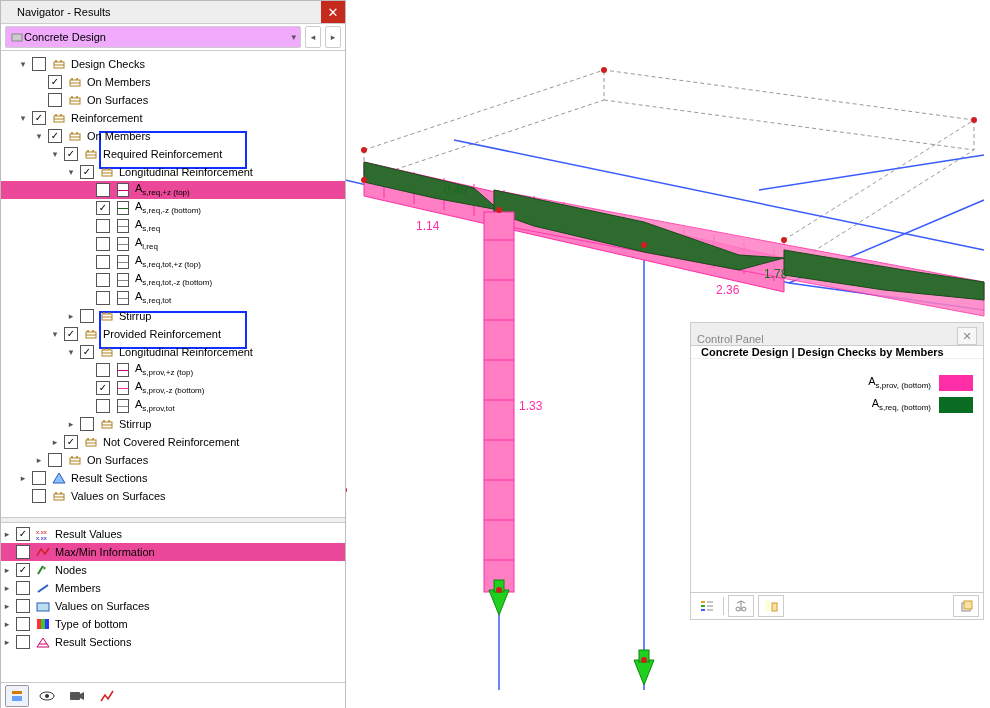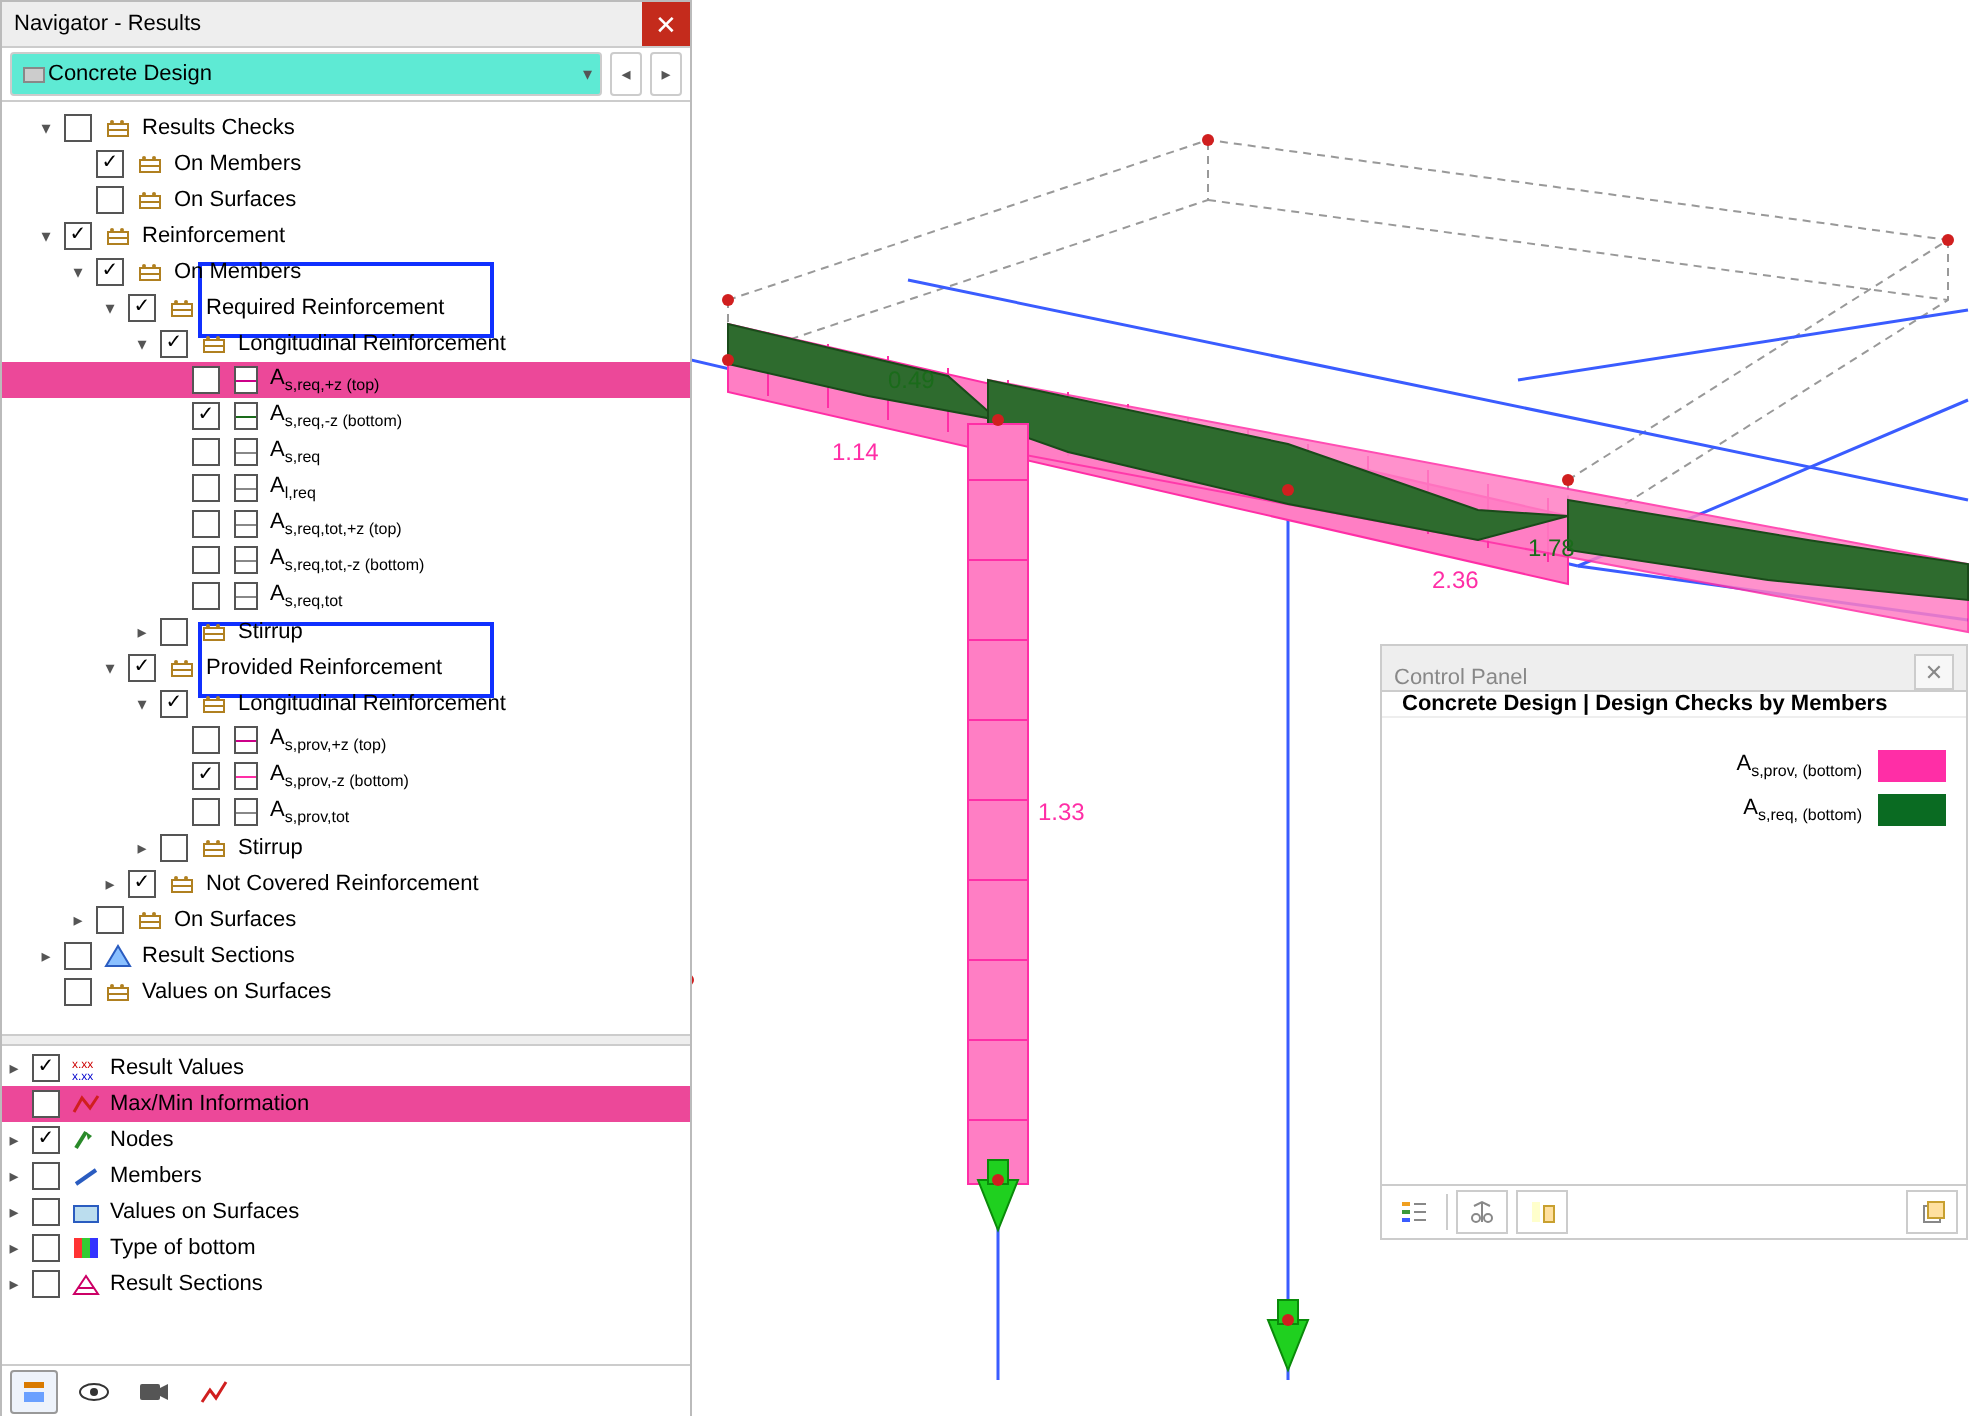--- a/index.html
+++ b/index.html
@@ -1,22 +1,22 @@
 <!DOCTYPE html>
 <html><head>
 <meta charset="utf-8">
 <style>
 html,body{margin:0;padding:0;font-family:"Segoe UI",Tahoma,sans-serif;font-size:11px;color:#000;background:#fff;width:990px;height:708px;overflow:hidden}
 .panel{position:absolute;border:1px solid #bbb;background:#fff;display:flex;flex-direction:column}
 .nav{left:0;top:0;width:344px;height:708px}
 .titlebar{height:22px;background:#eee;display:flex;align-items:center;border-bottom:1px solid #ccc}
-.titlebar span{flex:1;padding-left:6px}
+.titlebar span{flex:1;padding-left:16px}
 .closebtn{width:24px;height:22px;background:#c42b1c;color:#fff;display:flex;align-items:center;justify-content:center;font-size:13px;cursor:pointer}
 .modebar{height:26px;display:flex;align-items:center;border-bottom:1px solid #ccc;padding:0 4px;gap:4px}
-.modebar .combo{flex:1;height:20px;border:1px solid #ccc;border-radius:2px;display:flex;align-items:center;padding:0 4px;background:#5eead4;cursor:pointer}
+.modebar .combo{flex:1;height:20px;border:1px solid #ccc;border-radius:2px;display:flex;align-items:center;padding:0 4px;background:#f0abfc;cursor:pointer}
 .modebar .combo .chev{margin-left:auto;font-size:9px;color:#555}
 .arrowbtn{width:14px;height:20px;border:1px solid #ccc;border-radius:2px;display:flex;align-items:center;justify-content:center;font-size:9px;color:#555;cursor:pointer;background:#fff}
 .tree{flex:0 0 auto;height:458px;overflow:auto;padding:4px 0}
 .sep{height:4px;border-top:1px solid #ccc;border-bottom:1px solid #ccc;background:#eee;cursor:row-resize}
 .tree2{flex:1;overflow:auto;padding:2px 0}
 .toolbar{height:26px;border-top:1px solid #ccc;display:flex;align-items:center;padding:0 4px;gap:6px}
 .toolbar .tbtn{width:22px;height:20px;border:1px solid transparent;display:flex;align-items:center;justify-content:center;cursor:pointer;border-radius:2px}
 .toolbar .tbtn.active{border-color:#999;background:#eef3fb}
 .row{display:flex;align-items:center;height:18px;position:relative;white-space:nowrap}
 .row.sel{background:#ec4899}
@@ -168,21 +168,21 @@
         <span class="caret">▾</span>
         <span class="cb "></span>
         <span class="ic">
           <svg width="16" height="14">
             <rect x="3" y="5" width="10" height="6" fill="none" stroke="#b08020"></rect>
             <line x1="3" y1="8" x2="13" y2="8" stroke="#b08020"></line>
             <circle cx="5" cy="4" r="1" fill="#b08020"></circle>
             <circle cx="10" cy="4" r="1" fill="#b08020"></circle>
           </svg>
         </span>
-        <span class="lbl">Results Checks</span>
+        <span class="lbl">Design Checks</span>
       </div>
       <div class="row">
         <span class="ind"></span>
         <span class="ind"></span>
         <span class="caret none"></span>
         <span class="cb on"></span>
         <span class="ic">
           <svg width="16" height="14">
             <rect x="3" y="5" width="10" height="6" fill="none" stroke="#b08020"></rect>
             <line x1="3" y1="8" x2="13" y2="8" stroke="#b08020"></line>

